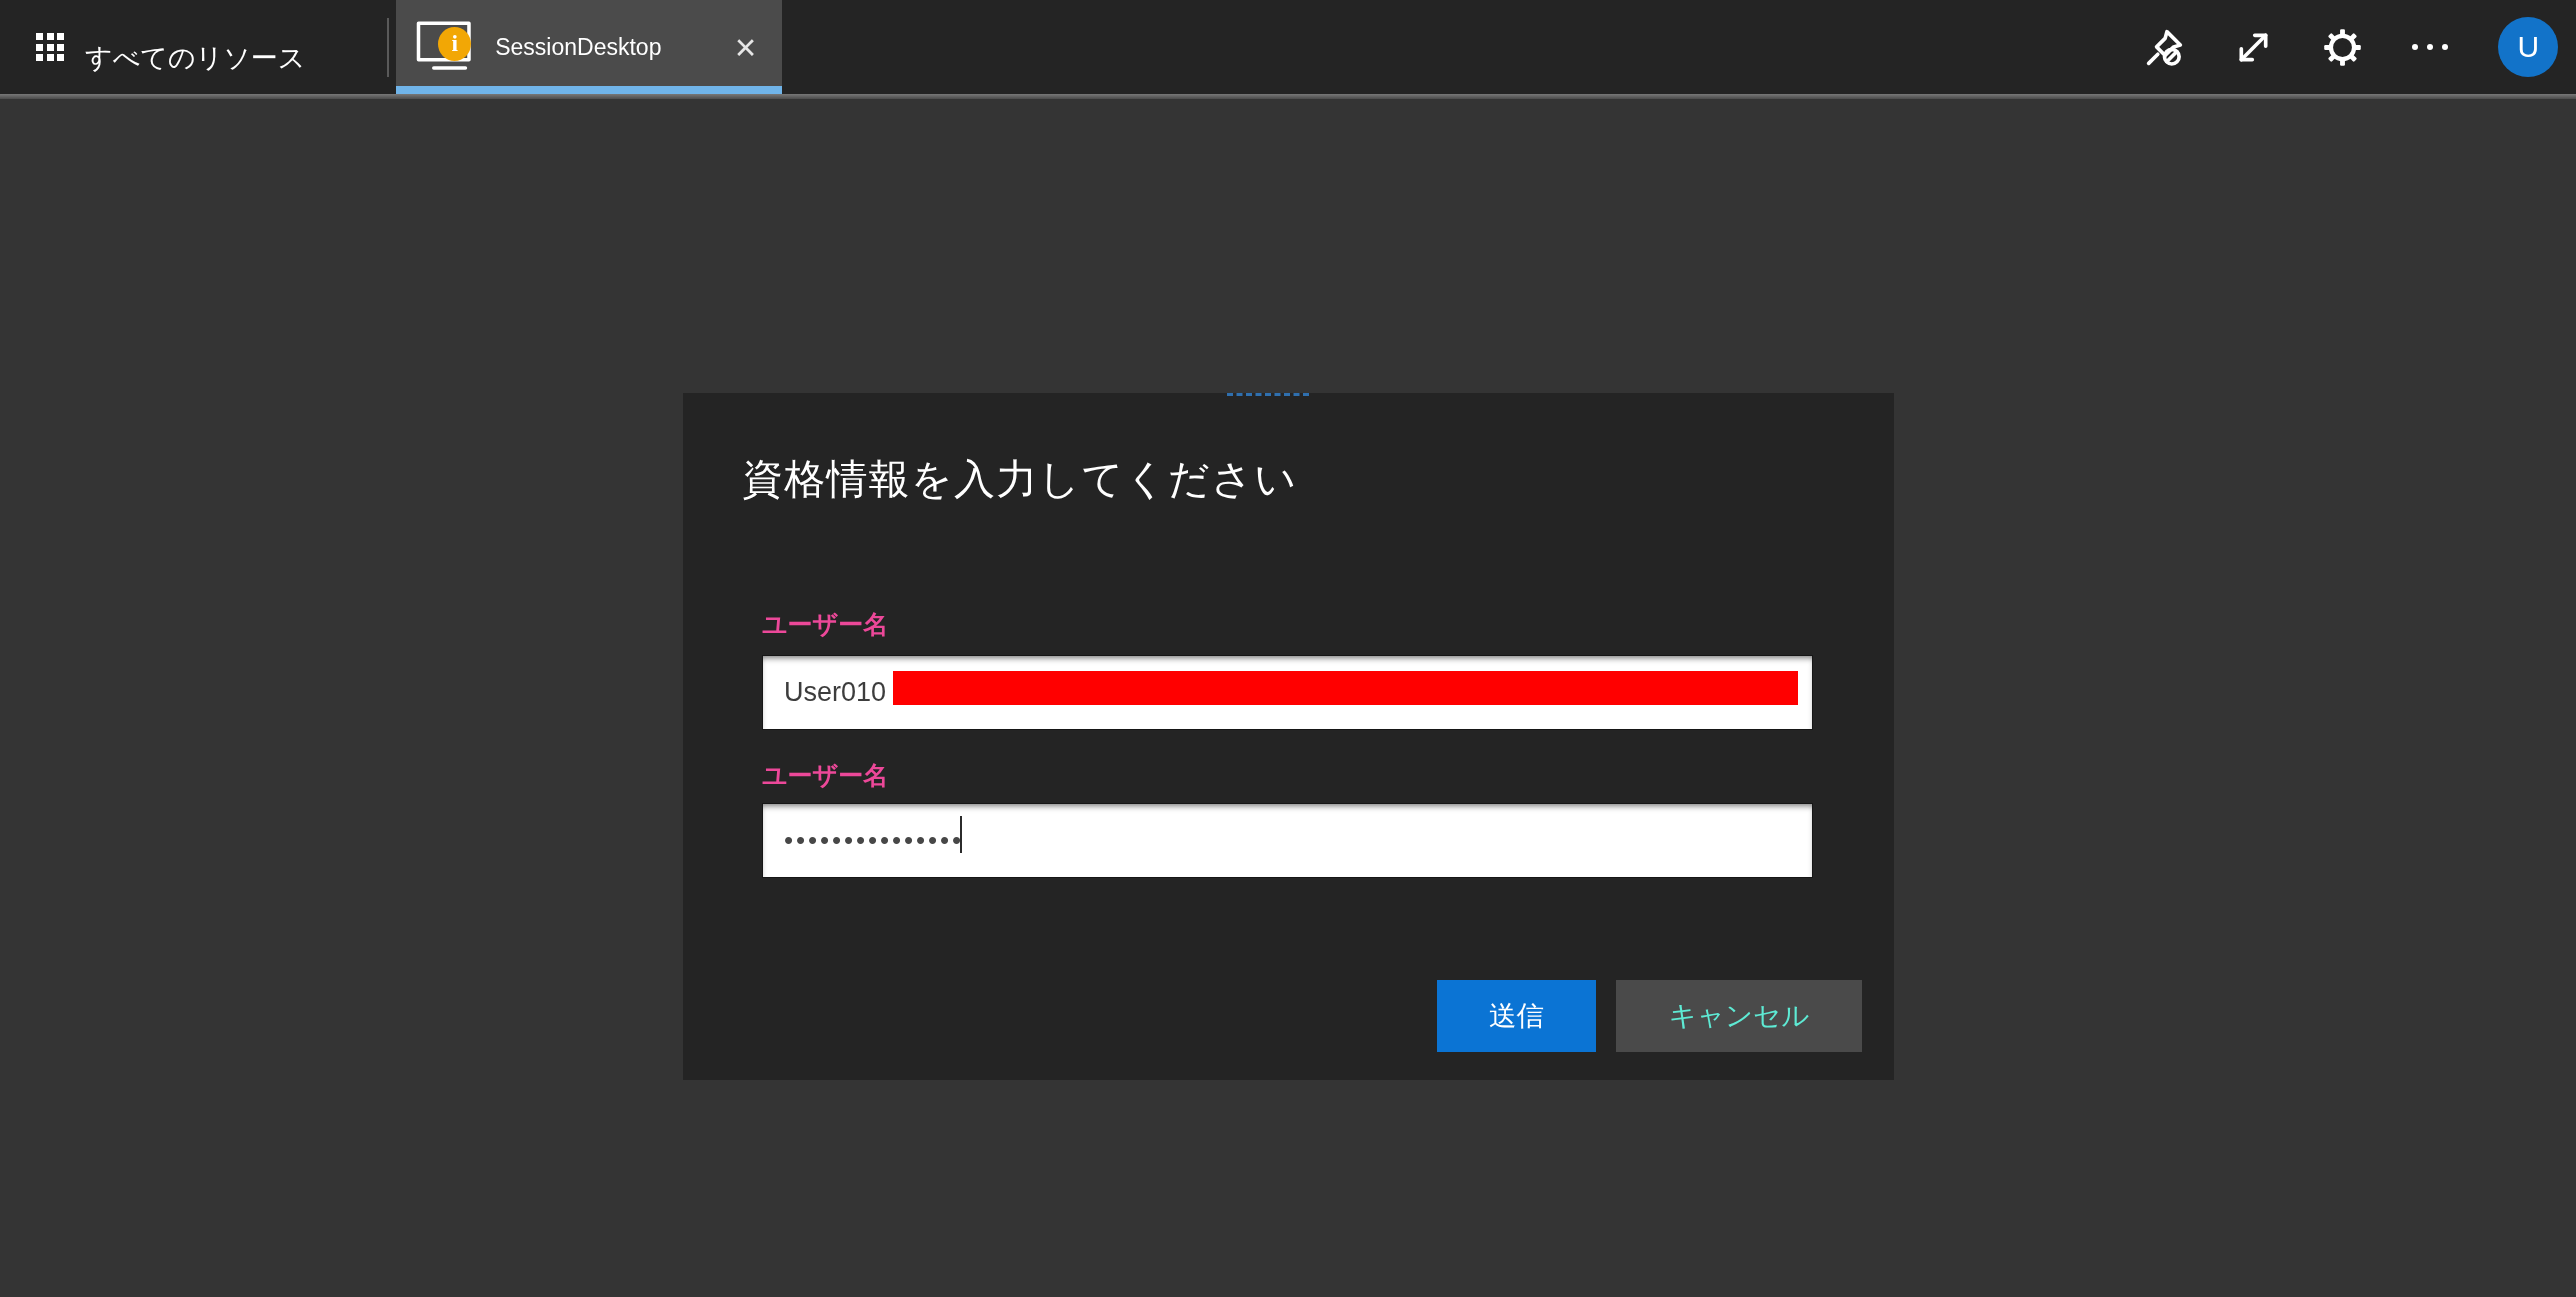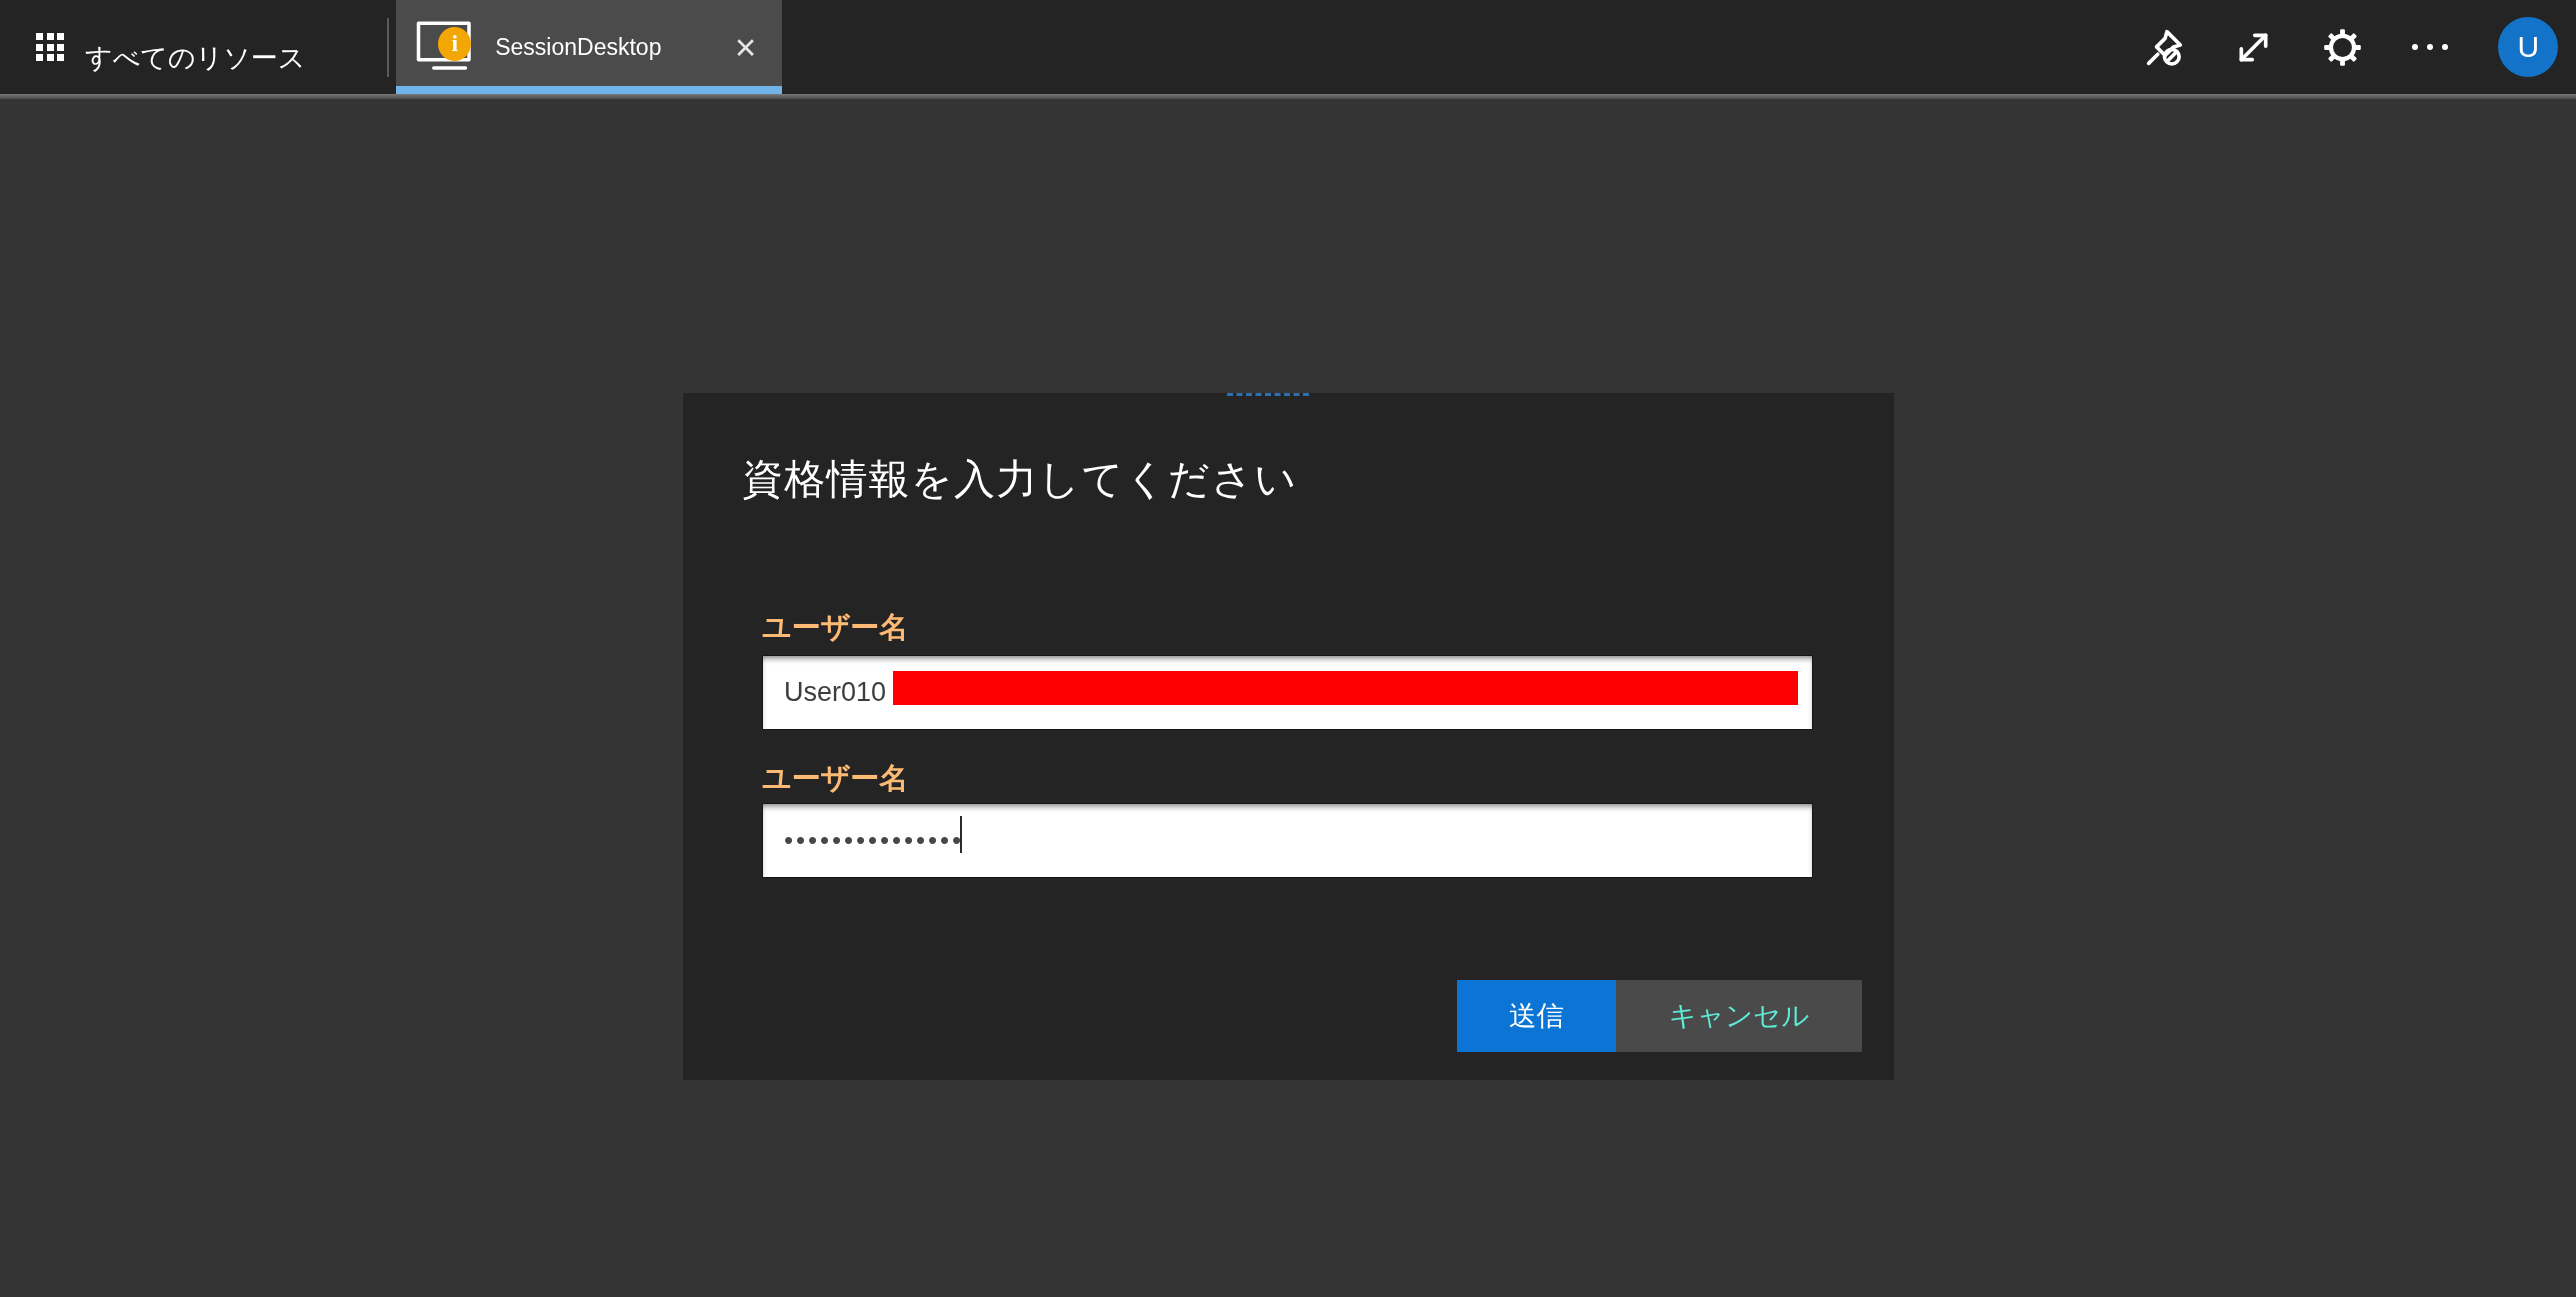--- a/index.html
+++ b/index.html
@@ -113,21 +113,21 @@
     border-top: 3.5px dashed #2f6fae;
   }
   .dialog-title {
     position: absolute; left: 59px; top: 59px;
     color: #ffffff; font-size: 41px; font-weight: 400;
     letter-spacing: 1.2px;
     white-space: nowrap;
   }
   .field-label {
     position: absolute; left: 79px;
-    color: #fdba74; font-size: 29px; font-weight: 700;
+    color: #ec4899; font-size: 25px; font-weight: 700;
     white-space: nowrap;
   }
   .label-username { top: 215px; }
   .label-password { top: 366px; }
 
   .text-field {
     position: absolute; left: 79px;
     width: 1051px; height: 75px;
     background: #ffffff;
     border: 1.2px solid #161616;
@@ -154,21 +154,21 @@
   }
   .caret {
     position: absolute; left: 197px; top: 12.3px;
     width: 1.8px; height: 37px;
     background: #2b2b2b;
     pointer-events: none;
   }
 
   .btn-row {
     position: absolute; top: 587px; right: 32px;
-    display: flex; 
+    display: flex; gap: 20px;
   }
   .btn {
     height: 72px;
     display: flex; align-items: center; justify-content: center;
     font-size: 27.5px;
     cursor: pointer;
     border: none;
     font-family: "Liberation Sans", "DejaVu Sans", sans-serif;
   }
   .btn-submit { width: 159px; background: #0b74d4; color: #ffffff; }

